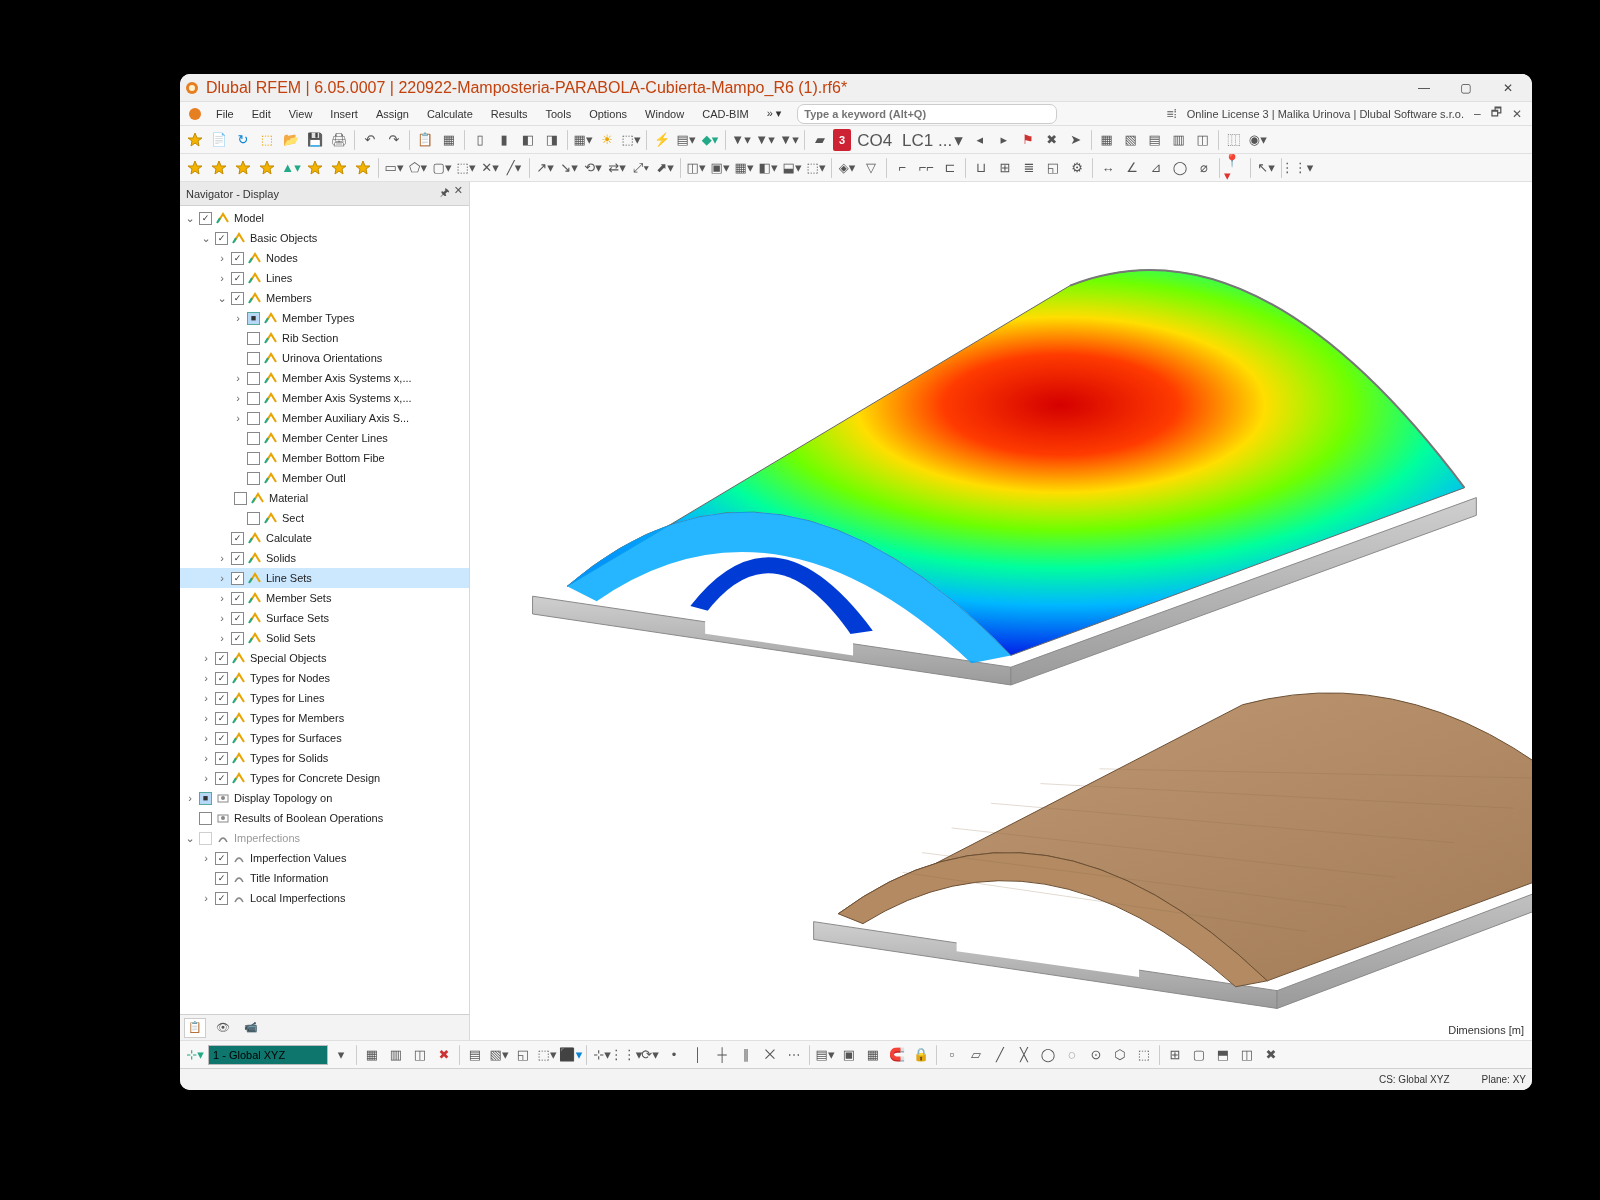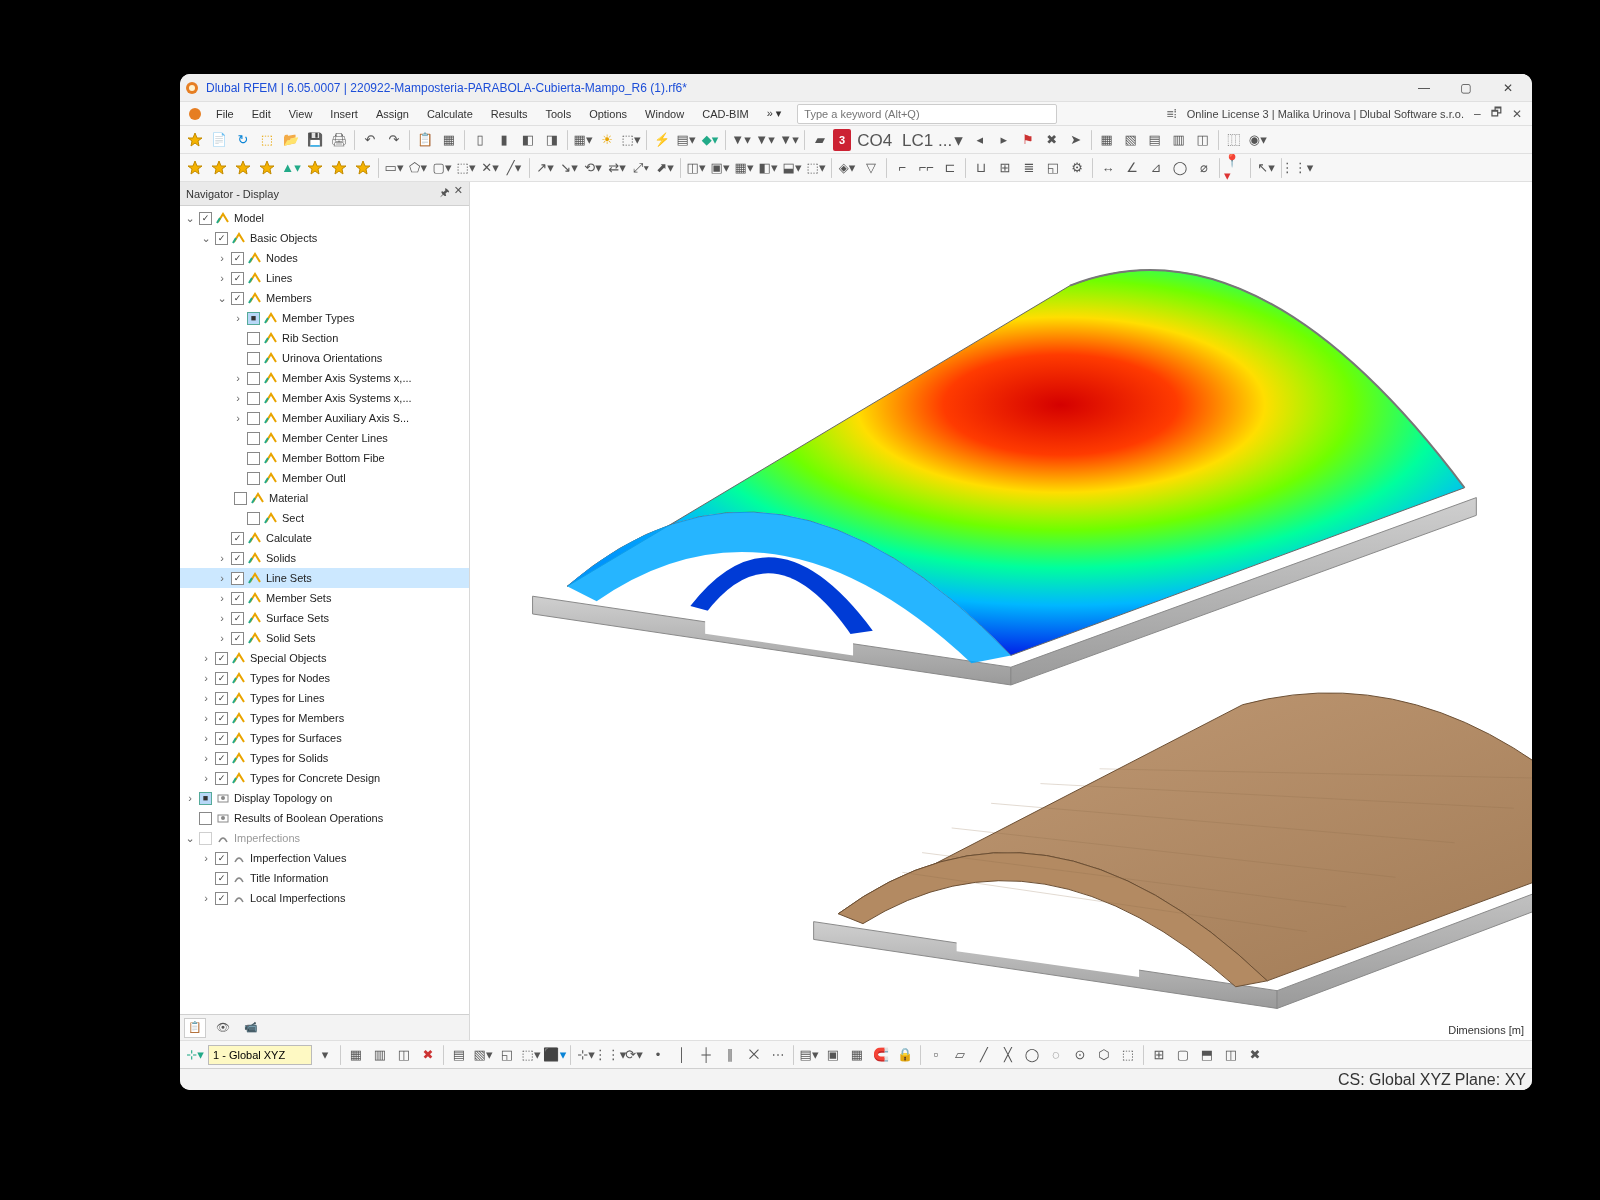--- a/index.html
+++ b/index.html
@@ -28,21 +28,21 @@
     display: flex;
     align-items: center;
     padding: 0 4px;
     border-bottom: 1px solid #e0e0e0;
     color: #555;
   }
   .titlebar .logo {
     width: 16px; height: 16px; margin-right: 6px;
     display: inline-flex; align-items: center; justify-content: center;
   }
-  .titlebar .title { flex: 1; color: #1d4ed8; font-size: 12px; }
+  .titlebar .title { flex: 1; color: #c2410c; font-size: 16px; }
   .winbtns { display: flex; gap: 2px; }
   .winbtn { width: 40px; height: 22px; display:flex; align-items:center; justify-content:center; color:#444; font-size:12px; }
   .menubar {
     height: 24px;
     display: flex;
     align-items: center;
     padding: 0 4px;
     border-bottom: 1px solid #e0e0e0;
     background: #f7f7f7;
     gap: 2px;
@@ -50,21 +50,22 @@
   .menubar .m { padding: 3px 8px; color:#333; }
   .menubar .search {
     margin-left: 6px;
     border: 1px solid #ccc;
     height: 20px;
     width: 260px;
     padding: 0 6px;
     font-size: 11px;
     color: #888;
     background: #fff;
-    border-radius: 2px;
+    border-radius: 7px;
+    font-weight: bold;
   }
   .menubar .right-info { margin-left: auto; color:#444; padding-right: 6px; display:flex; align-items:center; gap:10px;}
   .menubar .right-info .ico { font-size:12px; color:#555;}
   .toolbar {
     height: 28px;
     display: flex;
     align-items: center;
     padding: 0 4px;
     gap: 2px;
     border-bottom: 1px solid #e0e0e0;
@@ -149,43 +150,43 @@
     font-size:11px;
     color:#333;
     background:#fff;
   }
   .statusbar {
     height:22px;
     border-top:1px solid #d0d0d0;
     background:#f3f3f3;
     display:flex;
     align-items:center;
-    font-size:16px;
+    font-size:10px;
     color:#333;
     padding:0 6px;
-    gap:4px;
+    gap:32px;
   }
   .statusbar .sp {flex:1;}
   .bottom-toolbar {
     height:28px;
     border-top:1px solid #e0e0e0;
     background:#f7f7f7;
     display:flex;
     align-items:center;
     padding:0 4px;
     gap:2px;
     overflow:hidden;
   }
   .coord-select {
     border:1px solid #bbb;
-    background:#fef9c3;
+    background:#0f766e;
     height:20px;
     padding:0 4px;
     font-size:11px;
-    width:104px;
+    width:120px;
     display:flex; align-items:center;
   }
   
   .ic-star svg { fill:#f5b301; stroke:#c28a00;}
   .dim { color:#888; }
 </style>
 </head>
 <body>
 
 <div class="outer-frame">

